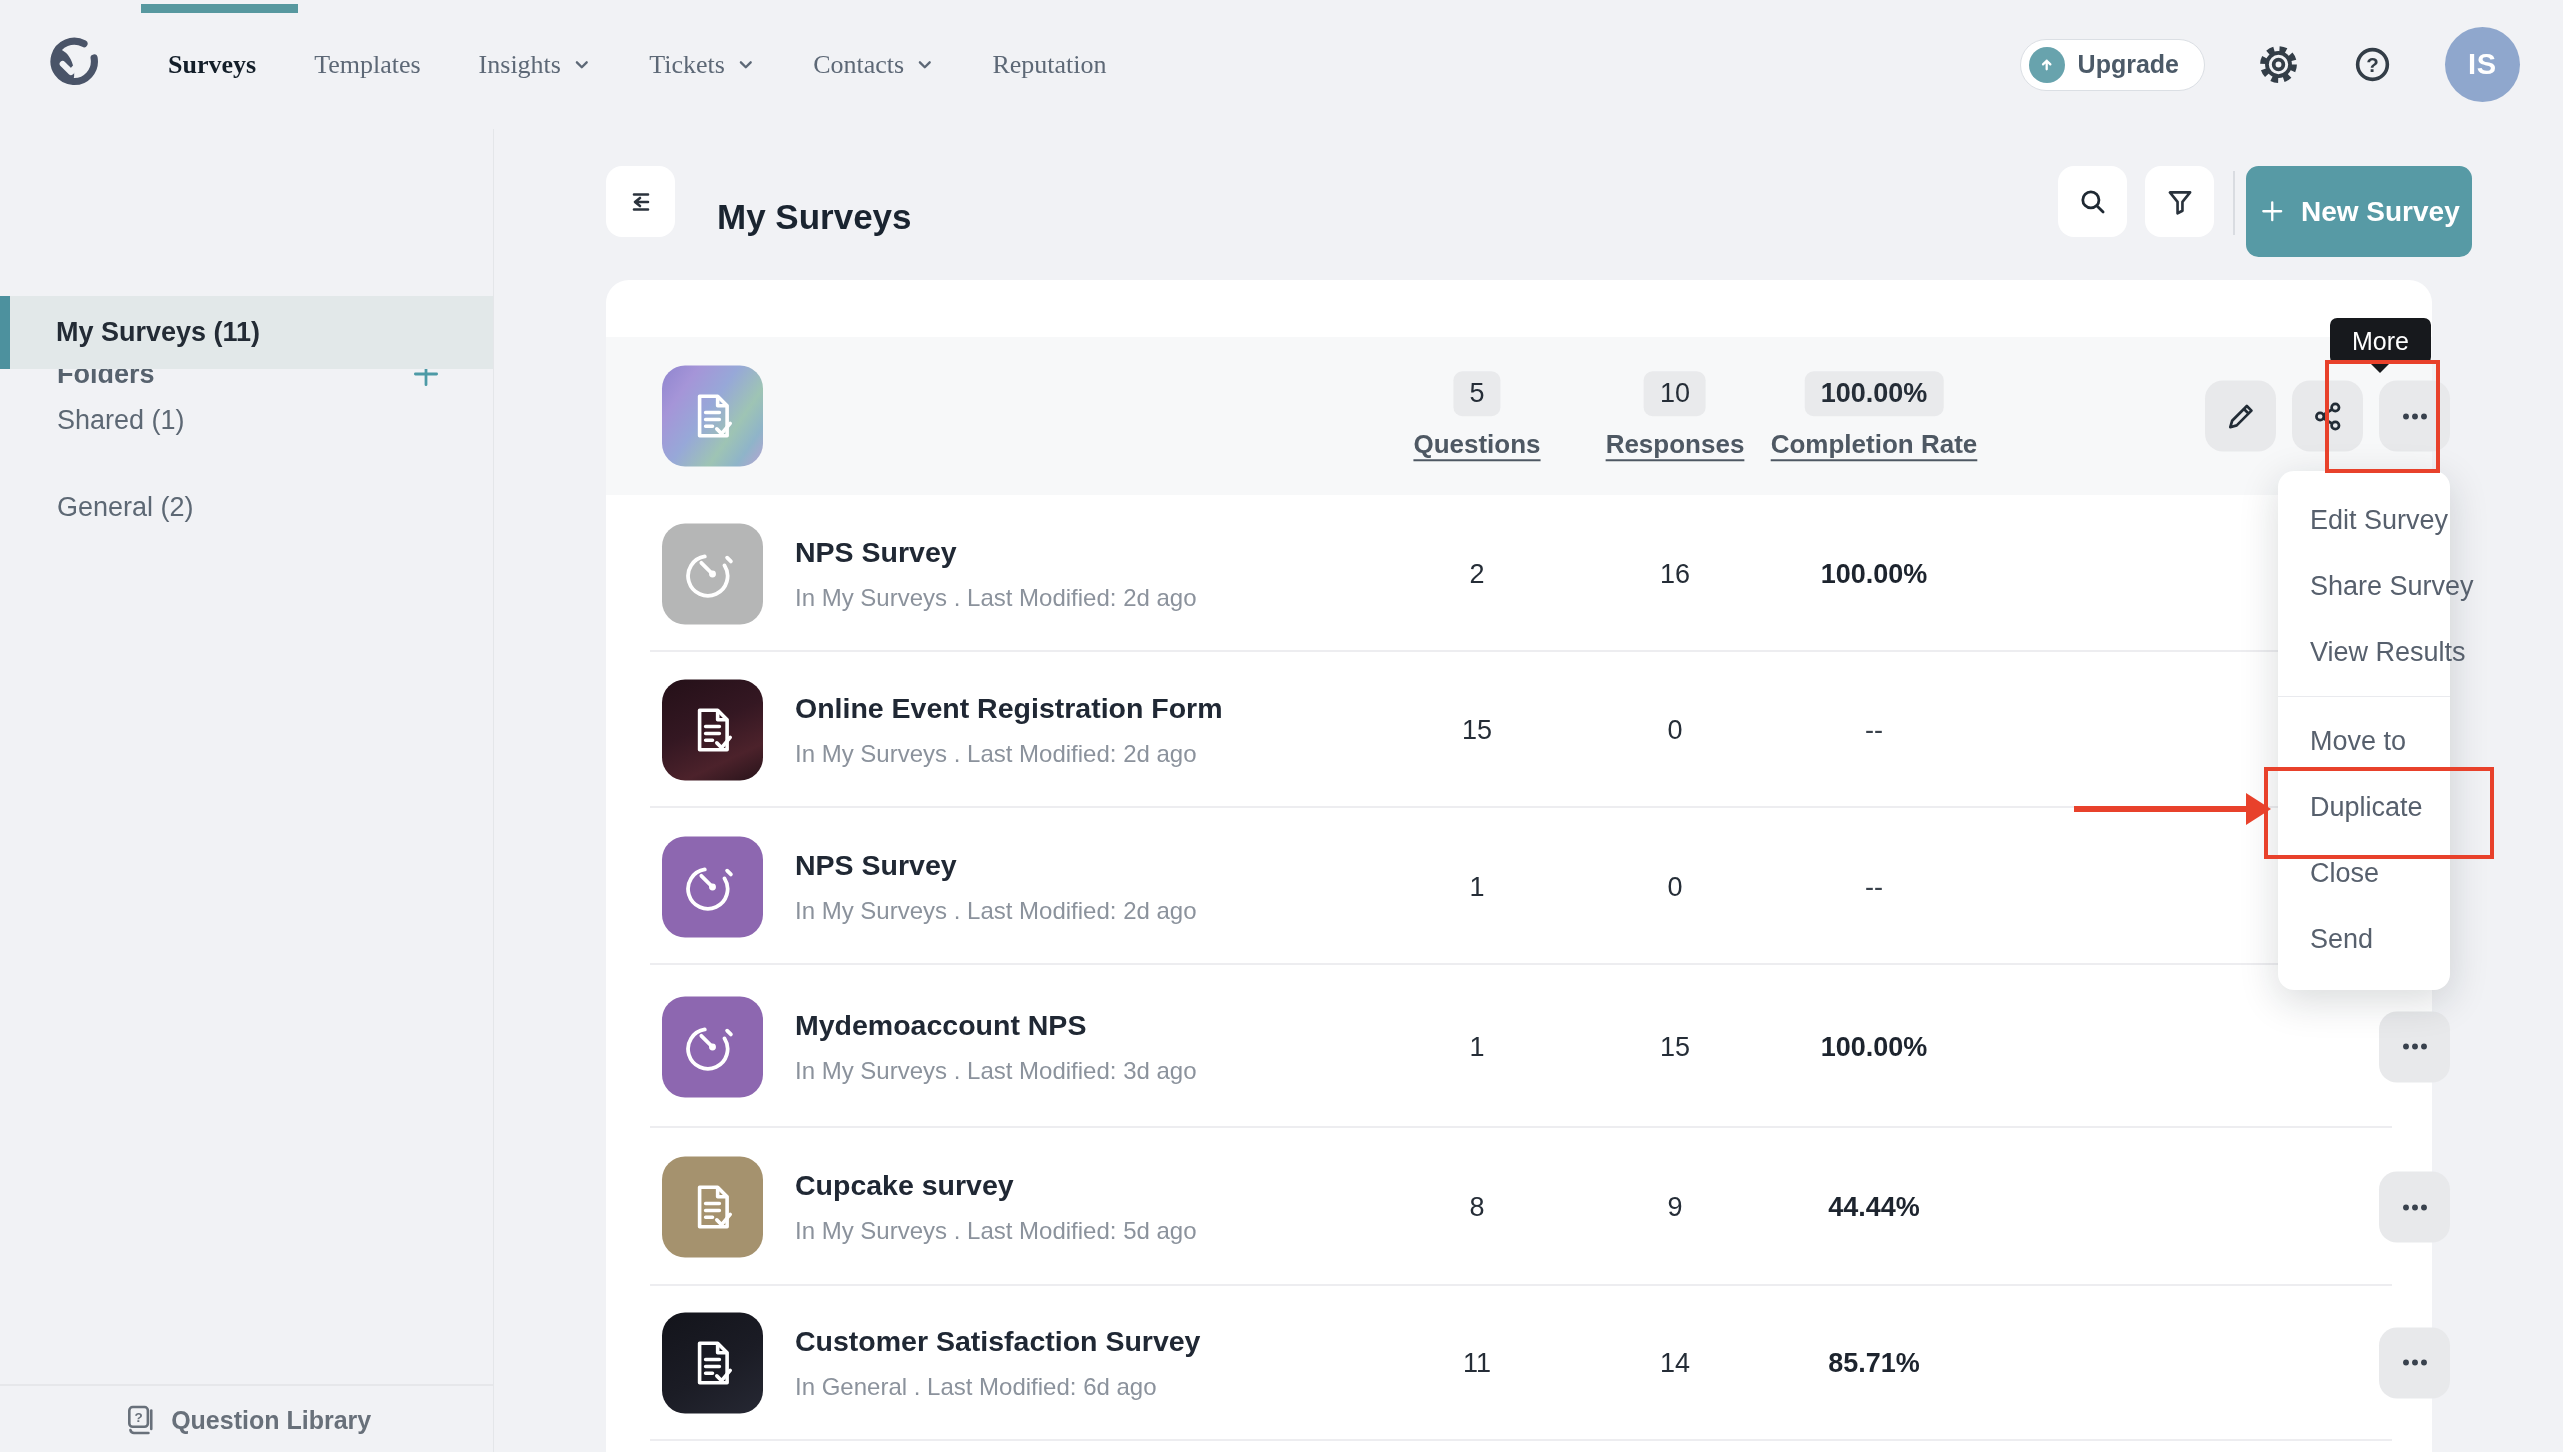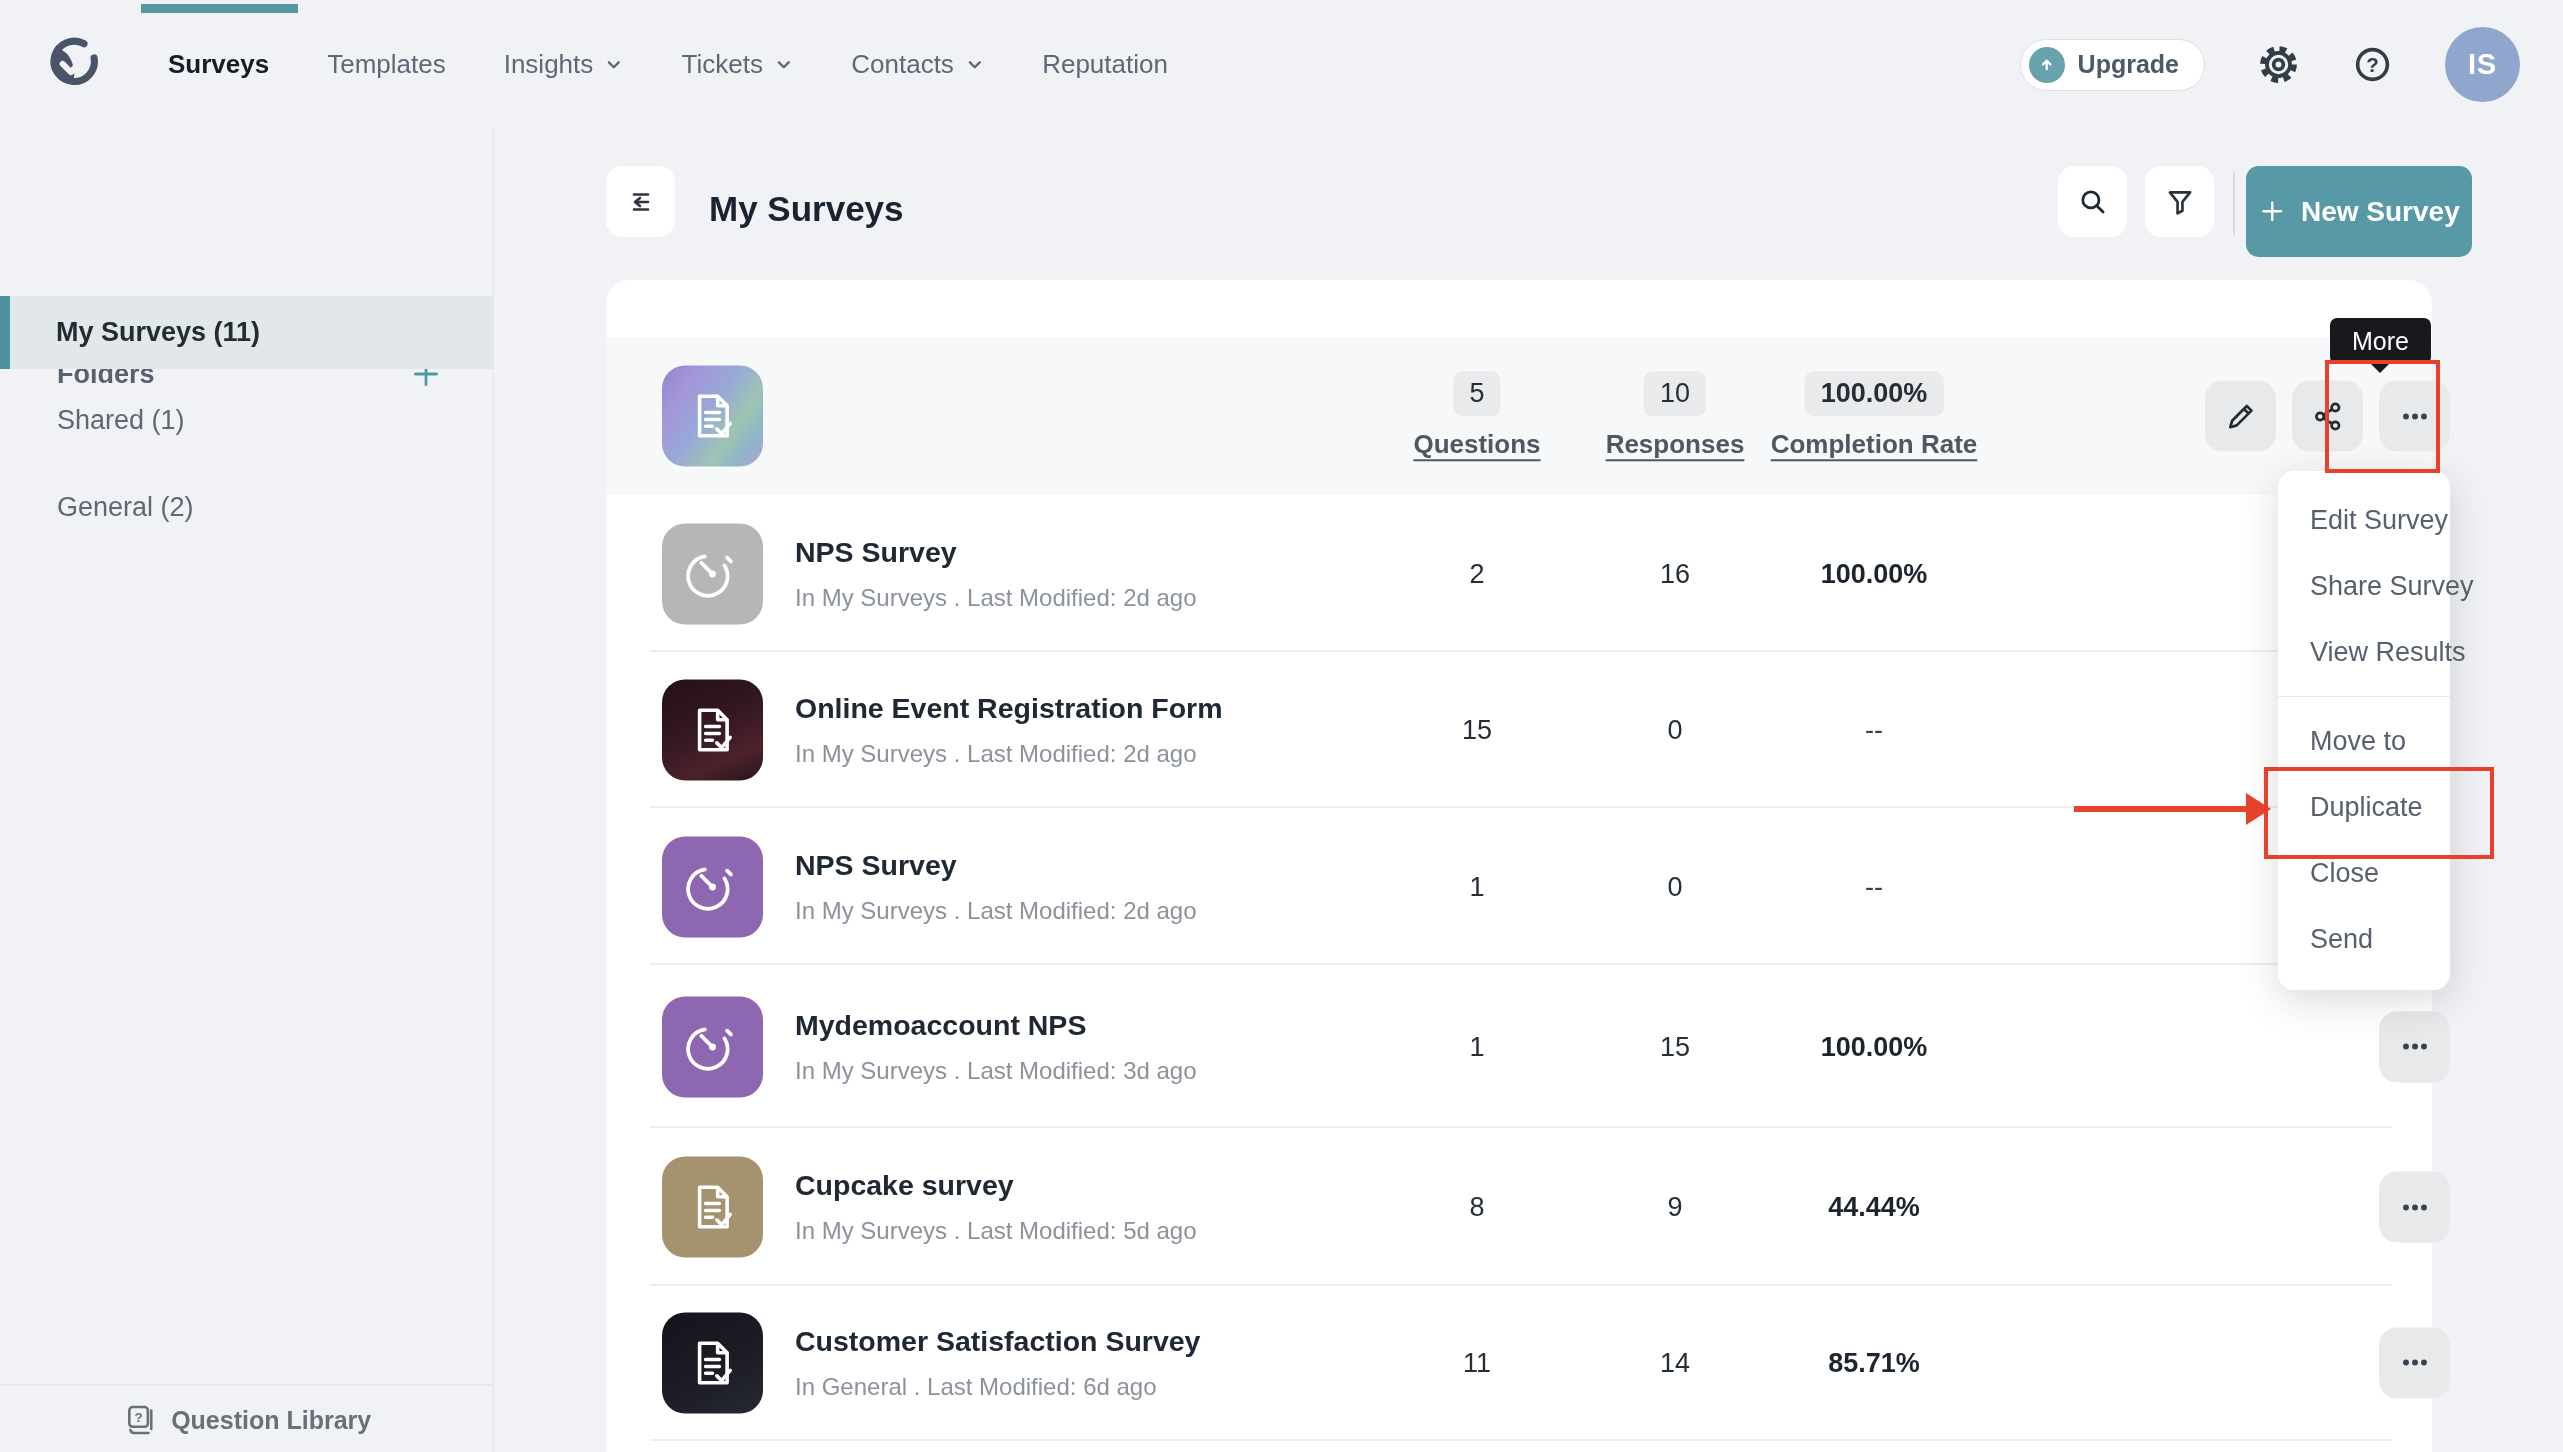--- a/index.html
+++ b/index.html
@@ -9,21 +9,21 @@
     font-family:"Liberation Sans","DejaVu Sans",sans-serif;
     -webkit-font-smoothing:antialiased;
   }
   .stage{position:absolute;inset:0;}
 
   
   .topnav{position:absolute;top:0;left:0;right:0;height:129px;display:flex;align-items:center;}
   .active-indicator{position:absolute;top:3.6px;left:141px;width:157px;height:9.8px;background:#57989f;}
   .logo{margin-left:46px;width:57px;height:57px;flex:0 0 auto;}
   .nav-items{display:flex;align-items:center;margin-left:36px;}
-  .nav-item{font-size:26px;color:#5d6876;padding:0 29px;display:flex;align-items:center;gap:10.7px;cursor:pointer;white-space:nowrap;}
+  .nav-item{font-size:26px;color:#5d6876;padding:0 29px;display:flex;align-items:center;gap:10.7px;cursor:pointer;white-space:nowrap;font-family:Liberation Serif, serif;}
   .nav-item.active{color:#131e29;font-weight:700;}
   .nav-right{position:absolute;right:43px;top:0;height:129px;display:flex;align-items:center;gap:52px;}
   .upgrade-pill{height:50px;border:1.8px solid #dbdfe4;background:#fff;border-radius:27px;display:flex;align-items:center;gap:12.5px;padding:0 25px 0 8px;}
   .upgrade-circle{width:36px;height:36px;border-radius:50%;background:#68a3ad;display:flex;align-items:center;justify-content:center;}
   .upgrade-text{font-size:25px;font-weight:700;color:#4c5a68;}
   .avatar{width:75px;height:75px;border-radius:50%;background:#8fa7cd;color:#fff;font-size:29px;font-weight:700;display:flex;align-items:center;justify-content:center;letter-spacing:0.9px;}
 
   
   .sidebar{position:absolute;top:129px;left:0;width:493px;bottom:0;border-right:1.8px solid #e4e6e9;}
   .folders-row{position:absolute;top:228px;left:57px;right:50px;display:flex;align-items:center;justify-content:space-between;}
@@ -173,21 +173,21 @@
       </svg>
       <span>Question Library</span>
     </div>
   </aside>
 
   <div class="collapse-btn">
     <svg width="32" height="32" viewBox="0 0 32 32">
       <path d="M9 8.5 h14 M9 23.5 h14 M23 16 H11 M15 12 l-5 4 5 4" fill="none" stroke="#2b333d" stroke-width="2.6" stroke-linecap="round" stroke-linejoin="round"></path>
     </svg>
   </div>
-  <h1 class="page-title" style="margin:8px">My Surveys</h1>
+  <h1 class="page-title" style="margin:16px">My Surveys</h1>
 
   <div class="icon-btn search-btn">
     <svg width="34" height="34" viewBox="0 0 32 32">
       <circle cx="14" cy="14" r="7.6" fill="none" stroke="#1f2933" stroke-width="2.6"></circle>
       <path d="M19.8 19.8 L25.5 25.5" stroke="#1f2933" stroke-width="2.6" stroke-linecap="round"></path>
     </svg>
   </div>
   <div class="icon-btn filter-btn">
     <svg width="34" height="34" viewBox="0 0 32 32">
       <path d="M6.5 7 h19 l-7.2 8.8 v8.4 l-4.6 2.4 v-10.8 z" fill="none" stroke="#29323c" stroke-width="2.5" stroke-linejoin="round"></path>

